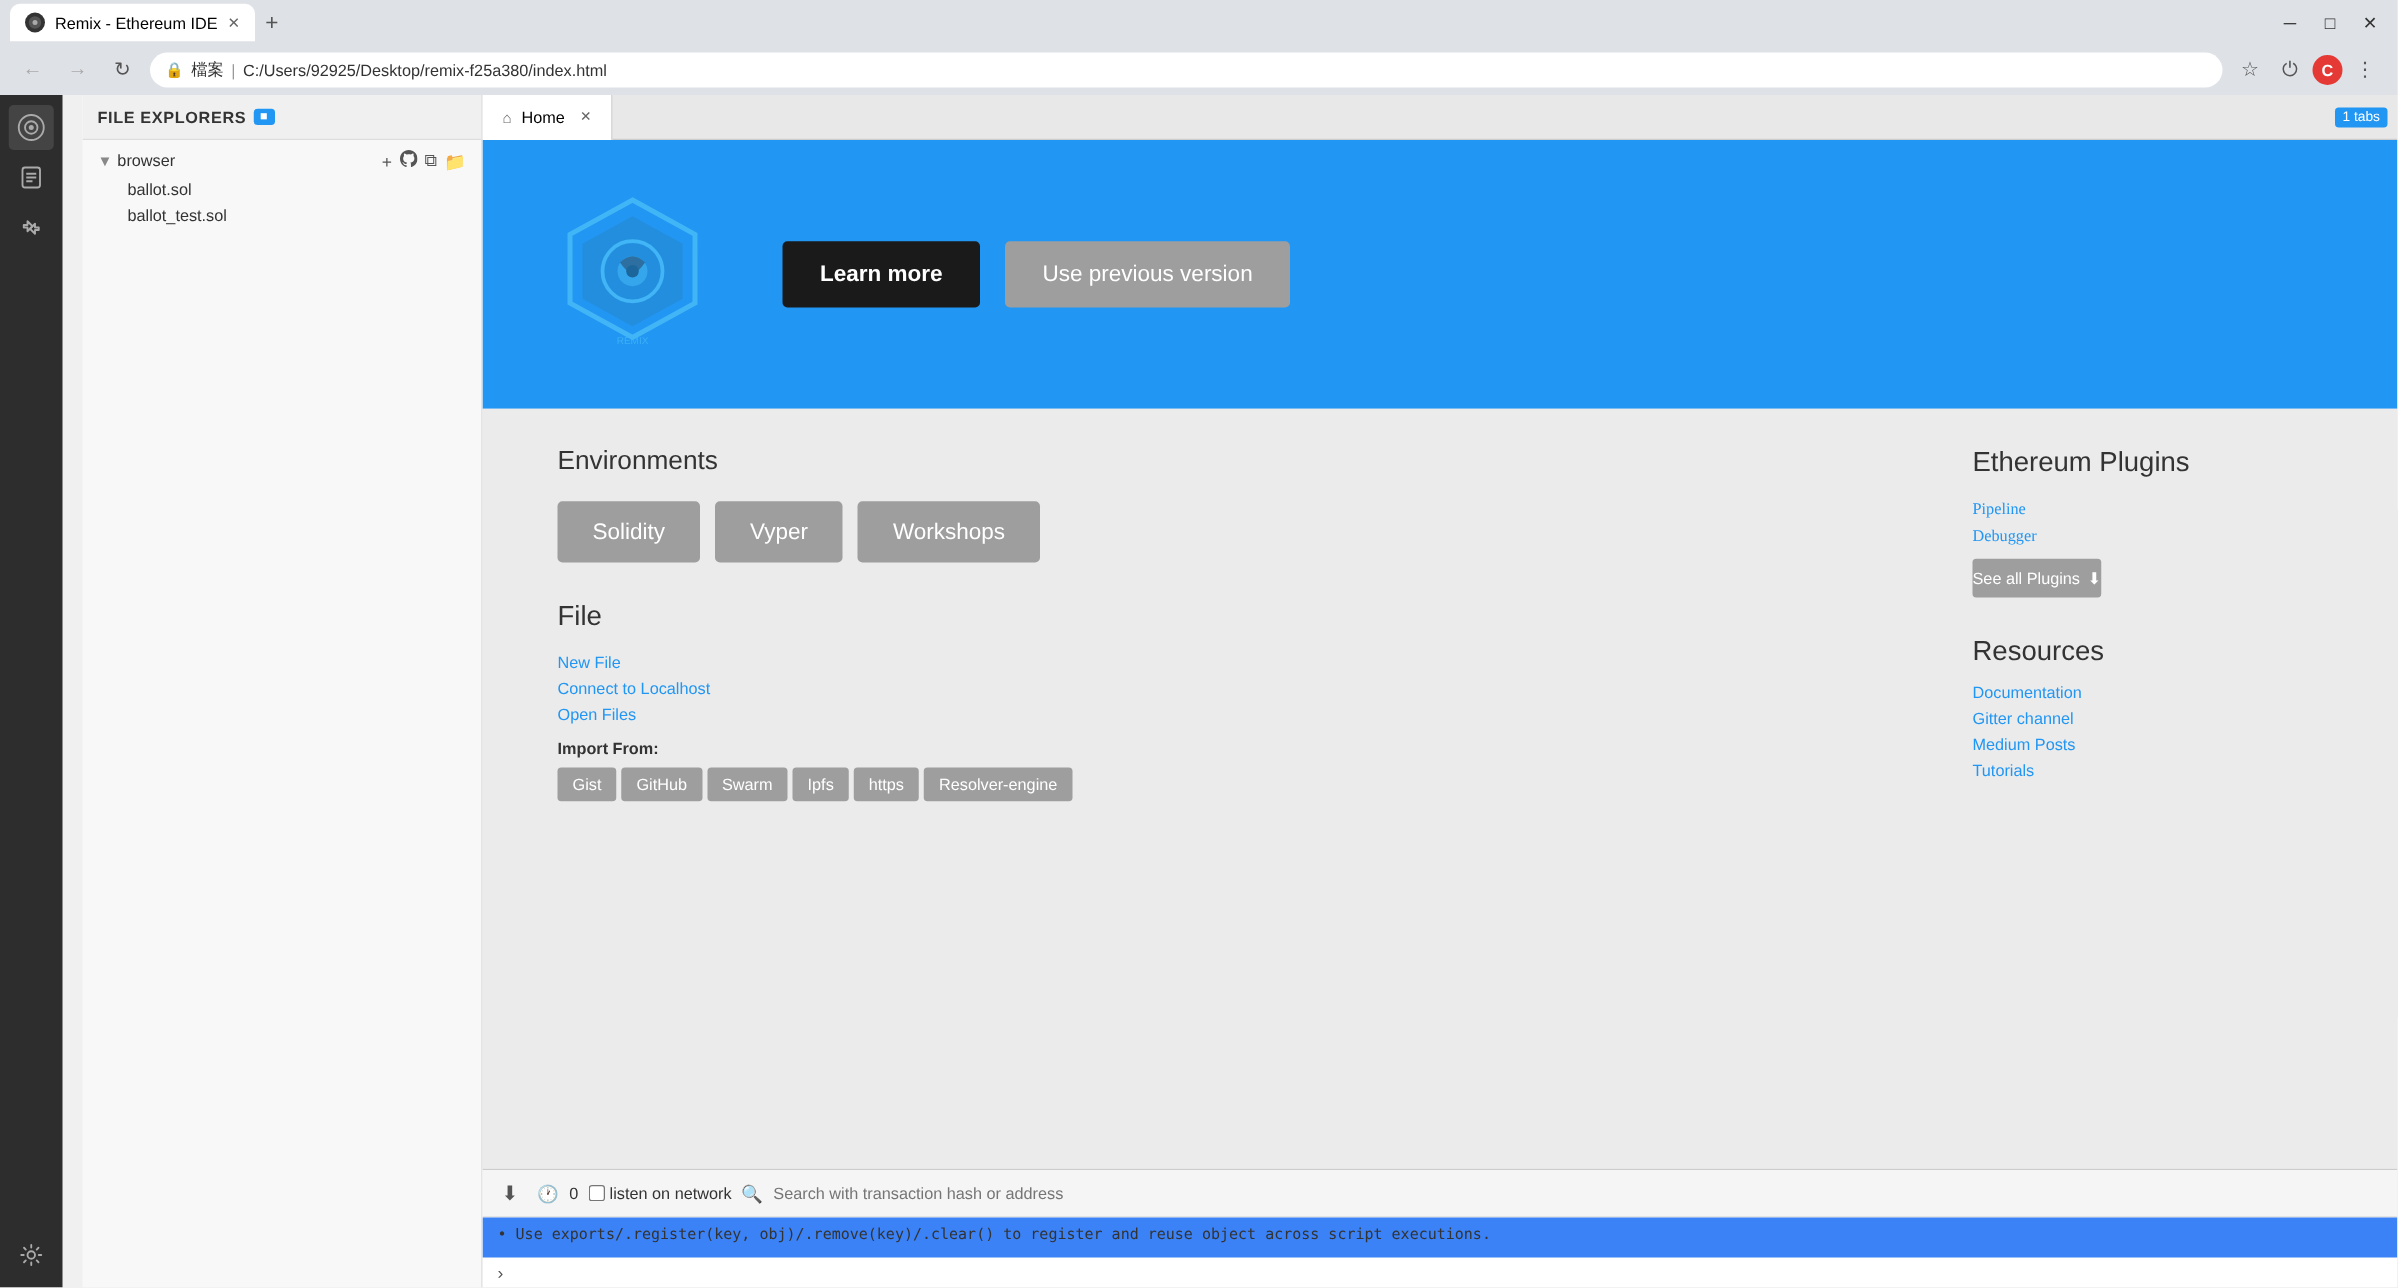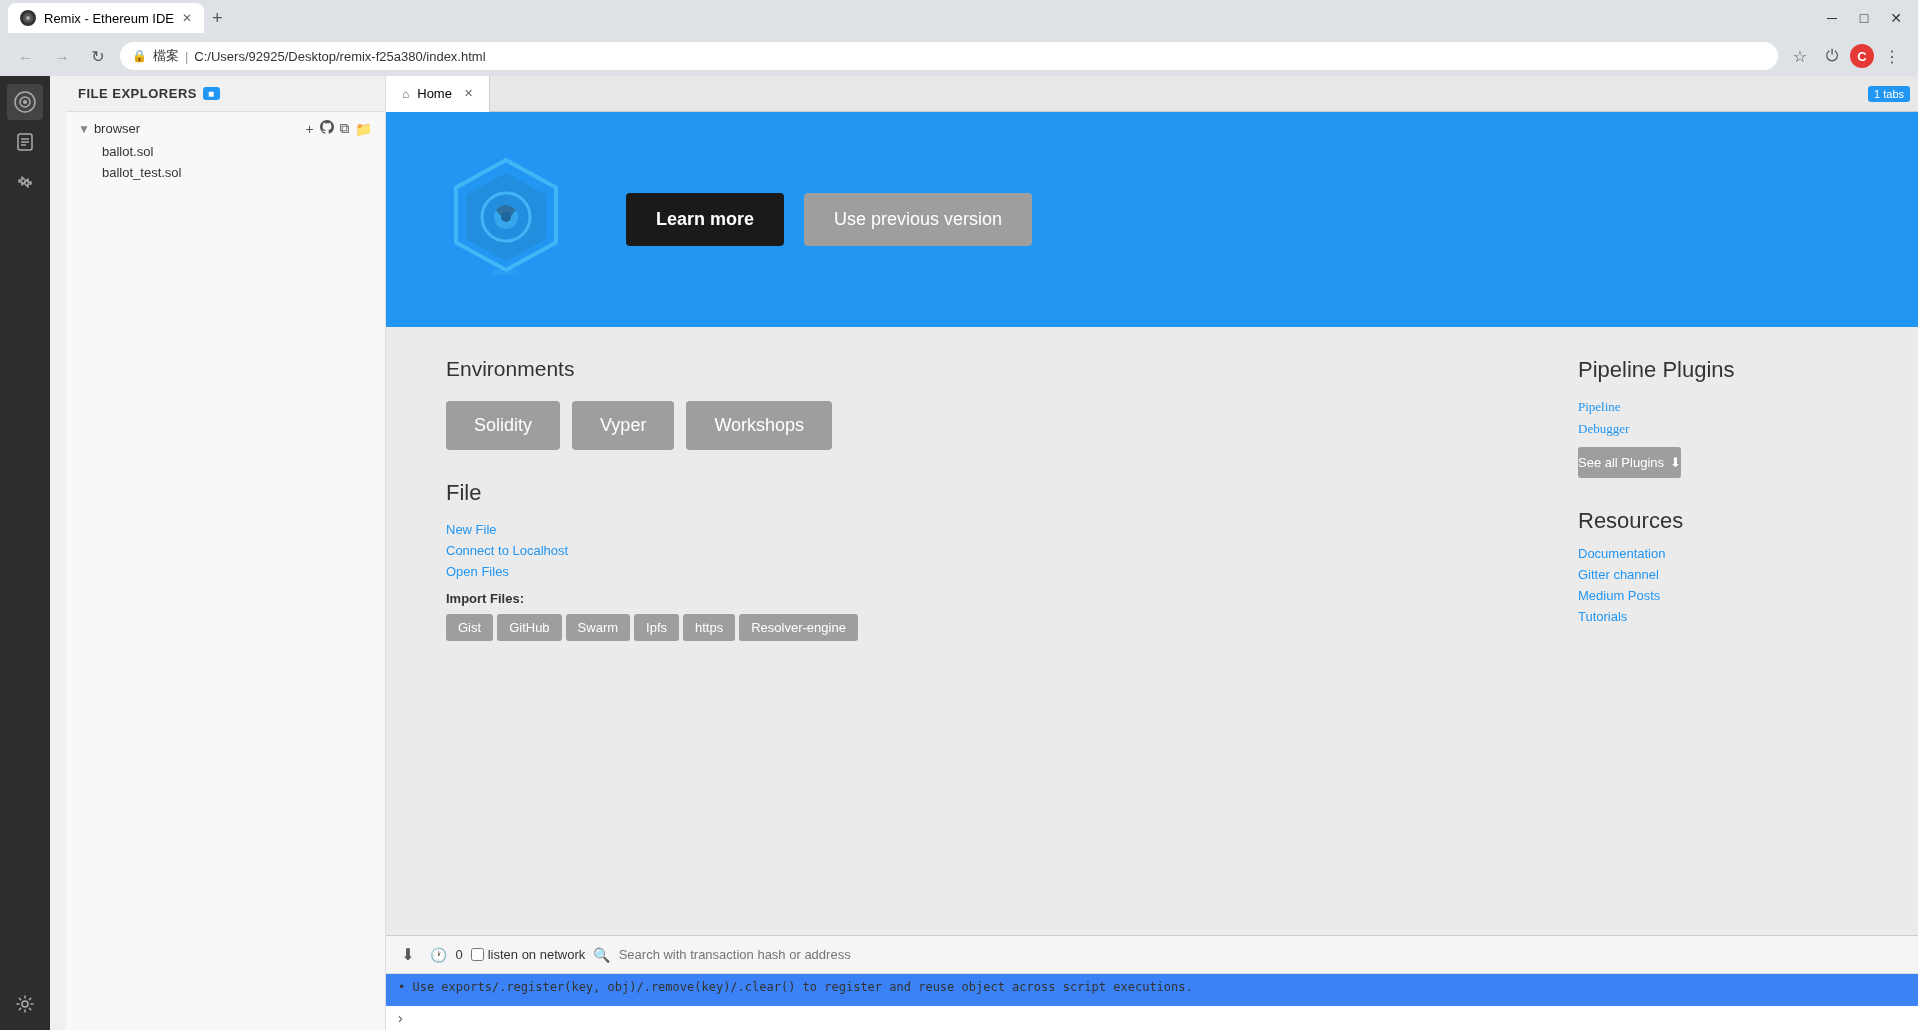--- a/index.html
+++ b/index.html
@@ -237,34 +237,34 @@
         <div class="env-buttons">
           <button class="env-btn">Solidity</button>
           <button class="env-btn">Vyper</button>
           <button class="env-btn">Workshops</button>
         </div>
 
         <h2 class="file-section-title">File</h2>
         <a class="file-link">New File</a>
         <a class="file-link">Connect to Localhost</a>
         <a class="file-link">Open Files</a>
-        <div class="import-from-label">Import Files:</div>
+        <div class="import-from-label">Import From:</div>
         <div class="import-buttons">
           <button class="import-btn">Gist</button>
           <button class="import-btn">GitHub</button>
           <button class="import-btn">Swarm</button>
           <button class="import-btn">Ipfs</button>
           <button class="import-btn">https</button>
           <button class="import-btn">Resolver-engine</button>
         </div>
       </div>
 
       <div class="content-right">
 
-        <h2 class="featured-title">Pipeline Plugins</h2>
+        <h2 class="featured-title">Ethereum Plugins</h2>
         <a class="plugin-link">Pipeline</a>
         <a class="plugin-link">Debugger</a>
         <button class="see-all-btn">
           <span>See all Plugins</span>
           <span>⬇</span>
         </button>
 
         <h2 class="resources-title">Resources</h2>
         <a class="resource-link">Documentation</a>
         <a class="resource-link">Gitter channel</a>

